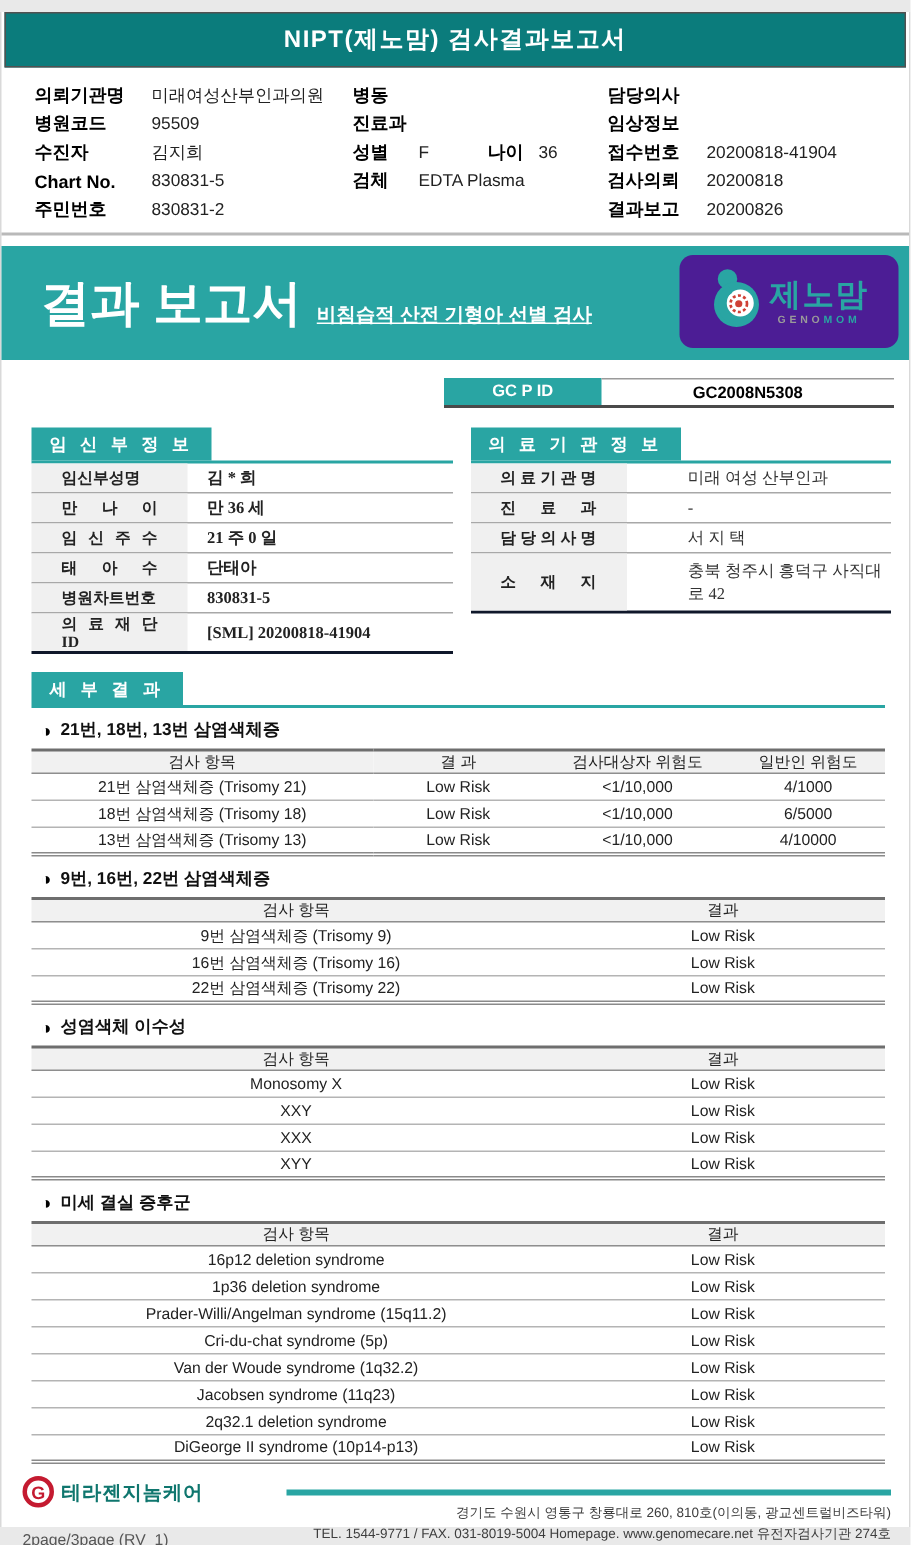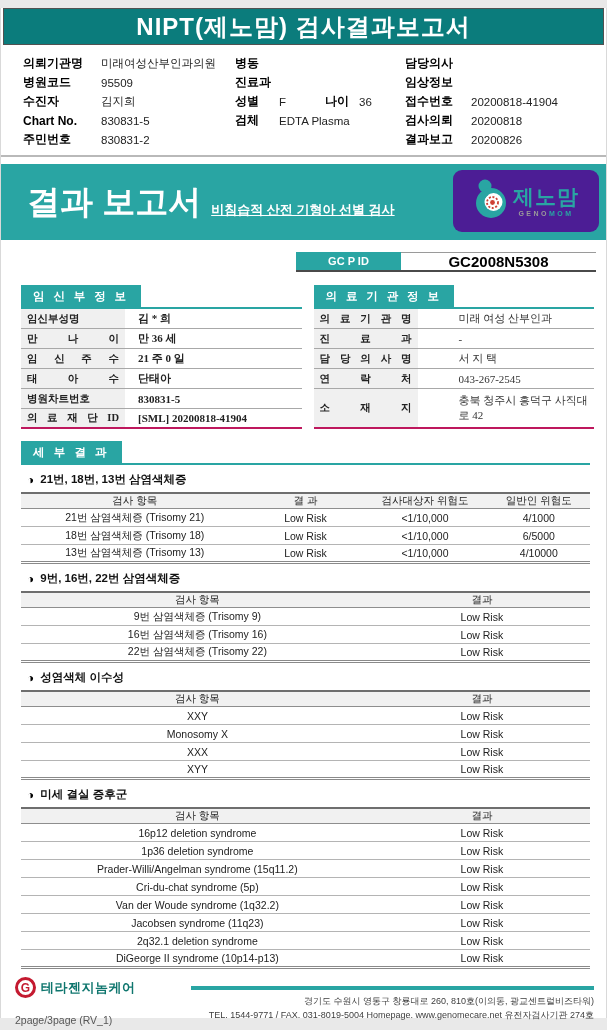--- a/index.html
+++ b/index.html
@@ -13,21 +13,21 @@
   }
   .sheet {
     position: absolute; top: 8px; left: 0; right: 0; bottom: 12px;
     background: #ffffff;
     border-left: 1px solid #d9d9d9; border-right: 1px solid #d9d9d9;
   }
   
   .titlebar {
     margin: 0 2px; height: 37px; background: #0b7c7c;
     border: 1px solid #515151;
-    color: #fff; font-size: 24px; font-weight: bold; letter-spacing: 1px;
+    color: #fff; font-size: 16px; font-weight: bold; letter-spacing: 1px;
     display: flex; align-items: center; justify-content: center;
   }
   
   .pinfo { display: flex; padding: 9px 14px 3px 22px; }
   .pcol { display: flex; flex-direction: column; }
   .pcol.c1 { width: 212px; }
   .pcol.c2 { width: 170px; }
   .pcol.c3 { flex: 1; }
   .prow { display: flex; align-items: center; height: 19px; }
   .plabel { font-weight: bold; font-size: 12px; color: #000; }
@@ -52,37 +52,37 @@
     display: flex; align-items: center; justify-content: center; gap: 4px;
   }
   .logotext { display: flex; flex-direction: column; align-items: center; }
   .brand { color: #29a5a3; font-size: 21px; font-weight: 900; letter-spacing: 1px; line-height: 1; }
   .brandsub { font-size: 7px; letter-spacing: 2.5px; margin-top: 3px; color: #9a9a9a; font-weight: bold; }
   .brandsub .mom { color: #29a5a3; }
   
   .gcprow { display: flex; margin: 12px 10px 0 295px; height: 20px; border-bottom: 2px solid #4a4a4a; }
   .gcplabel { width: 105px; background: #29a5a3; color: #fff; font-weight: bold; font-size: 11px;
     display:flex; align-items:center; justify-content:center; }
-  .gcpval { flex: 1; border-top: 1px solid #9a9a9a; font-weight: bold; font-size: 15px; color:#000;
+  .gcpval { flex: 1; border-top: 1px solid #9a9a9a; font-weight: bold; font-size: 11px; color:#000;
     display:flex; align-items:center; justify-content:center; }
   
   .twocol { display: flex; gap: 12px; padding: 0 12px 0 20px; margin-top: 13px; font-family: Liberation Serif, serif; }
   .infocol { flex: 1; }
   .tag {
     display: inline-block; background: #29a5a3; color: #fff; font-weight: bold;
     font-size: 11.5px; letter-spacing: 3px; padding: 4px 12px 3px 12px;
   }
   .tagline { border-bottom: 2px solid #29a5a3; }
   .itable { width: 100%; }
   .irow { display: flex; border-bottom: 1px solid #a8a8a8; min-height: 20px; align-items: stretch; }
-  .irow:last-child { border-bottom: 2px solid #be185d; }
+  .irow:last-child { border-bottom: 2px solid #0f172a; }
   .irow.tall { min-height: 40px; }
   .ilabel {
     width: 104px; background: #f0f0f0; font-weight: bold; font-size: 10.5px; color: #222;
-    padding: 0 6px; display: flex; flex-direction: column; justify-content: center;
+    padding: 0 20px; display: flex; flex-direction: column; justify-content: center;
   }
   .ilabel span { text-align: justify; text-align-last: justify; display:block; }
   .ival { flex: 1; font-size: 11px; font-weight: bold; color: #222; padding-left: 13px;
     display: flex; align-items: center; }
   .ival.normal { font-weight: normal; color:#333;padding-left:41px; }
   
   .detailwrap { padding: 0 16px 0 20px; }
   .dtag { margin-top: 12px; }
   .sectitle { display: flex; align-items: center; margin: 7px 0 5px 6px; }
   .bullet { font-size: 12px; margin-right: 6px; color:#000; }
@@ -276,26 +276,20 @@
               <span>진 료 과</span>
             </div>
           <div class="ival normal">-</div>
         </div>
         <div class="irow">
           <div class="ilabel">
               <span>담 당 의 사 명</span>
             </div>
           <div class="ival normal">서 지 택</div>
         </div>
-        <div class="irow">
-          <div class="ilabel">
-              <span>연 락 처</span>
-            </div>
-          <div class="ival normal">043-267-2545</div>
-        </div>
         <div class="irow tall">
           <div class="ilabel">
               <span>소 재 지</span>
             </div>
           <div class="ival normal">충북 청주시 흥덕구 사직대로 42</div>
         </div>
       </div>
     </div>
   </div>
 
@@ -366,25 +360,25 @@
       <span class="bullet">◑</span>
       <b>성염색체 이수성</b>
     </div>
     <table class="rtable">
       <tbody>
           <tr>
         <th class="w62">검사 항목</th>
         <th class="w38">결과</th>
       </tr>
       <tr>
+        <td>Monosomy X</td>
+        <td>Low Risk</td>
+      </tr>
+      <tr>
         <td>XXY</td>
-        <td>Low Risk</td>
-      </tr>
-      <tr>
-        <td>Monosomy X</td>
         <td>Low Risk</td>
       </tr>
       <tr>
         <td>XXX</td>
         <td>Low Risk</td>
       </tr>
       <tr>
         <td>XYY</td>
         <td>Low Risk</td>
       </tr>

